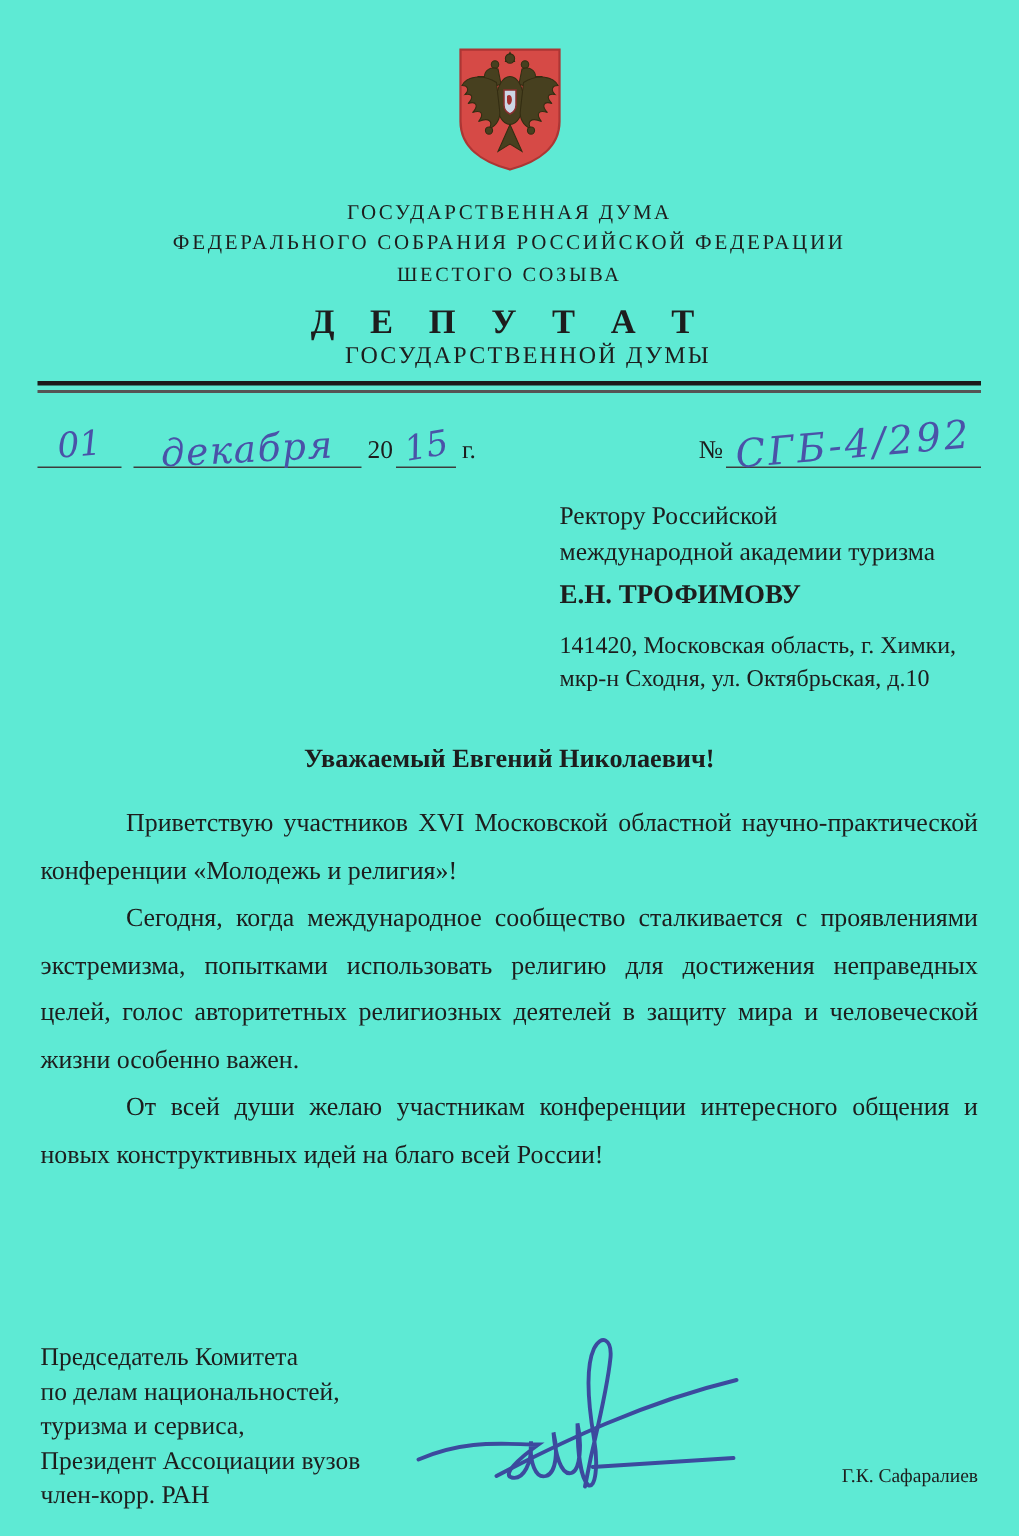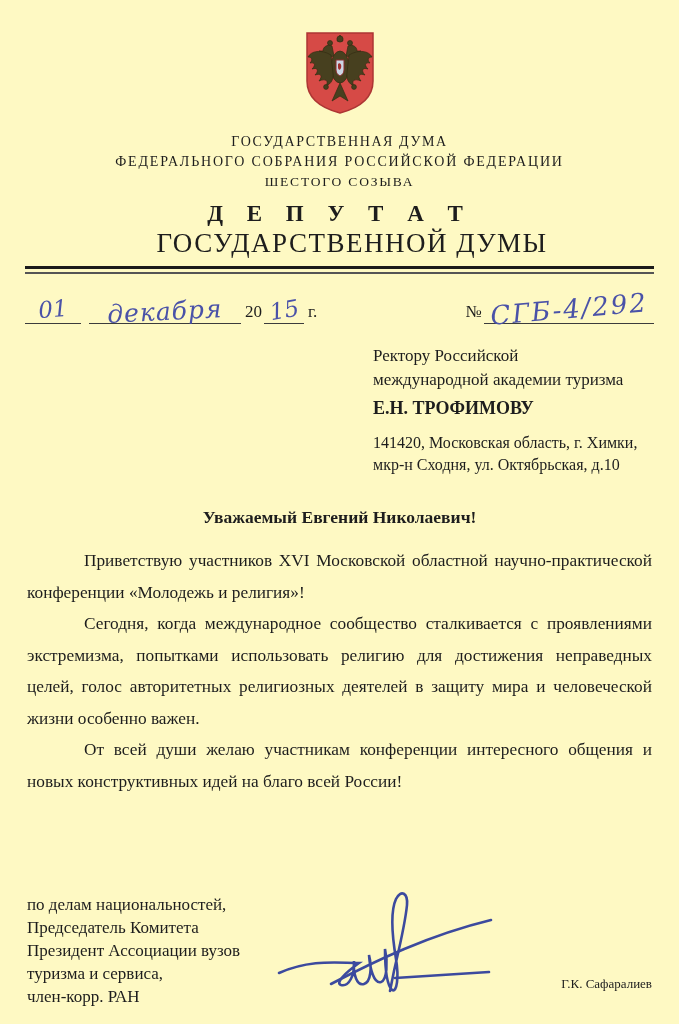--- a/index.html
+++ b/index.html
@@ -1,33 +1,33 @@
 <!DOCTYPE html>
 <html><head>
 <meta charset="utf-8">
 <style>
   html,body{margin:0;padding:0;background:#e8e8e8;}
   .page{
     position:relative;
     width:679px;height:1024px;
     margin:0 auto;
-    background:#fef9c3;
+    background:#5eead4;
     font-family:"Liberation Serif","DejaVu Serif",serif;
     color:#1d1d1d;
     overflow:hidden;
     box-sizing:border-box;
   }
   
   .emblem-wrap{width:82px;margin:29px auto 0;}
   .lh{text-align:center;}
   .org1{margin-top:13px;font-size:14px;letter-spacing:1.6px;}
   .org2{margin-top:4px;font-size:14px;letter-spacing:1.8px;}
   .org3{margin-top:4px;font-size:13.5px;letter-spacing:1.8px;}
   .dep1{margin-top:11px;font-size:23px;font-weight:bold;letter-spacing:9px;}
-  .dep2{margin-top:1px;font-size:27px;letter-spacing:1.5px;margin-left:25px;}
+  .dep2{margin-top:1px;font-size:16px;letter-spacing:1.5px;margin-left:25px;}
   
   .rule-double{
     margin:7px 25px 0;
     height:3px;
     border-top:3px solid #1b1b1b;
     border-bottom:2px solid #555;
   }
   
   .ref-row{
     margin:4px 25px 0;
@@ -158,24 +158,24 @@
 
   <div class="salutation">Уважаемый Евгений Николаевич!</div>
   <div class="body-text">
     <p>Приветствую участников XVI Московской областной научно-практической конференции «Молодежь и религия»!</p>
     <p>Сегодня, когда международное сообщество сталкивается с проявлениями экстремизма, попытками использовать религию для достижения неправедных целей, голос авторитетных религиозных деятелей в защиту мира и человеческой жизни особенно важен.</p>
     <p>От всей души желаю участникам конференции интересного общения и новых конструктивных идей на благо всей России!</p>
   </div>
 
   <div class="sign-row">
     <div class="sign-left">
+      <div class="s-line">Председатель Комитета</div>
       <div class="s-line">по делам национальностей,</div>
-      <div class="s-line">Председатель Комитета</div>
+      <div class="s-line">туризма и сервиса,</div>
       <div class="s-line">Президент Ассоциации вузов</div>
-      <div class="s-line">туризма и сервиса,</div>
       <div class="s-line">член-корр. РАН</div>
     </div>
     <svg class="sig-svg" width="222" height="118" viewBox="0 0 222 118" fill="none">
       <g stroke="#3c4a9e" stroke-width="2.6" stroke-linecap="round" fill="none">
         <path d="M4 86 C36 72 62 76 84 76 C70 86 60 96 66 98 C74 100 80 88 79 74 C78 88 82 99 89 97 C96 95 97 80 94 68 C95 82 99 97 106 95 C112 93 113 75 110 62 C110 80 112 98 117 103 C122 106 124 90 121 72 C117 48 115 25 121 12 C126 2 133 6 132 18 C130 38 124 62 119 84 L115 104"></path>
         <path d="M56 97 C100 74 154 48 216 33"></path>
         <path d="M120 91 C150 89 182 87 214 85"></path>
       </g>
     </svg>
     <div class="sign-name">Г.К. Сафаралиев</div>

